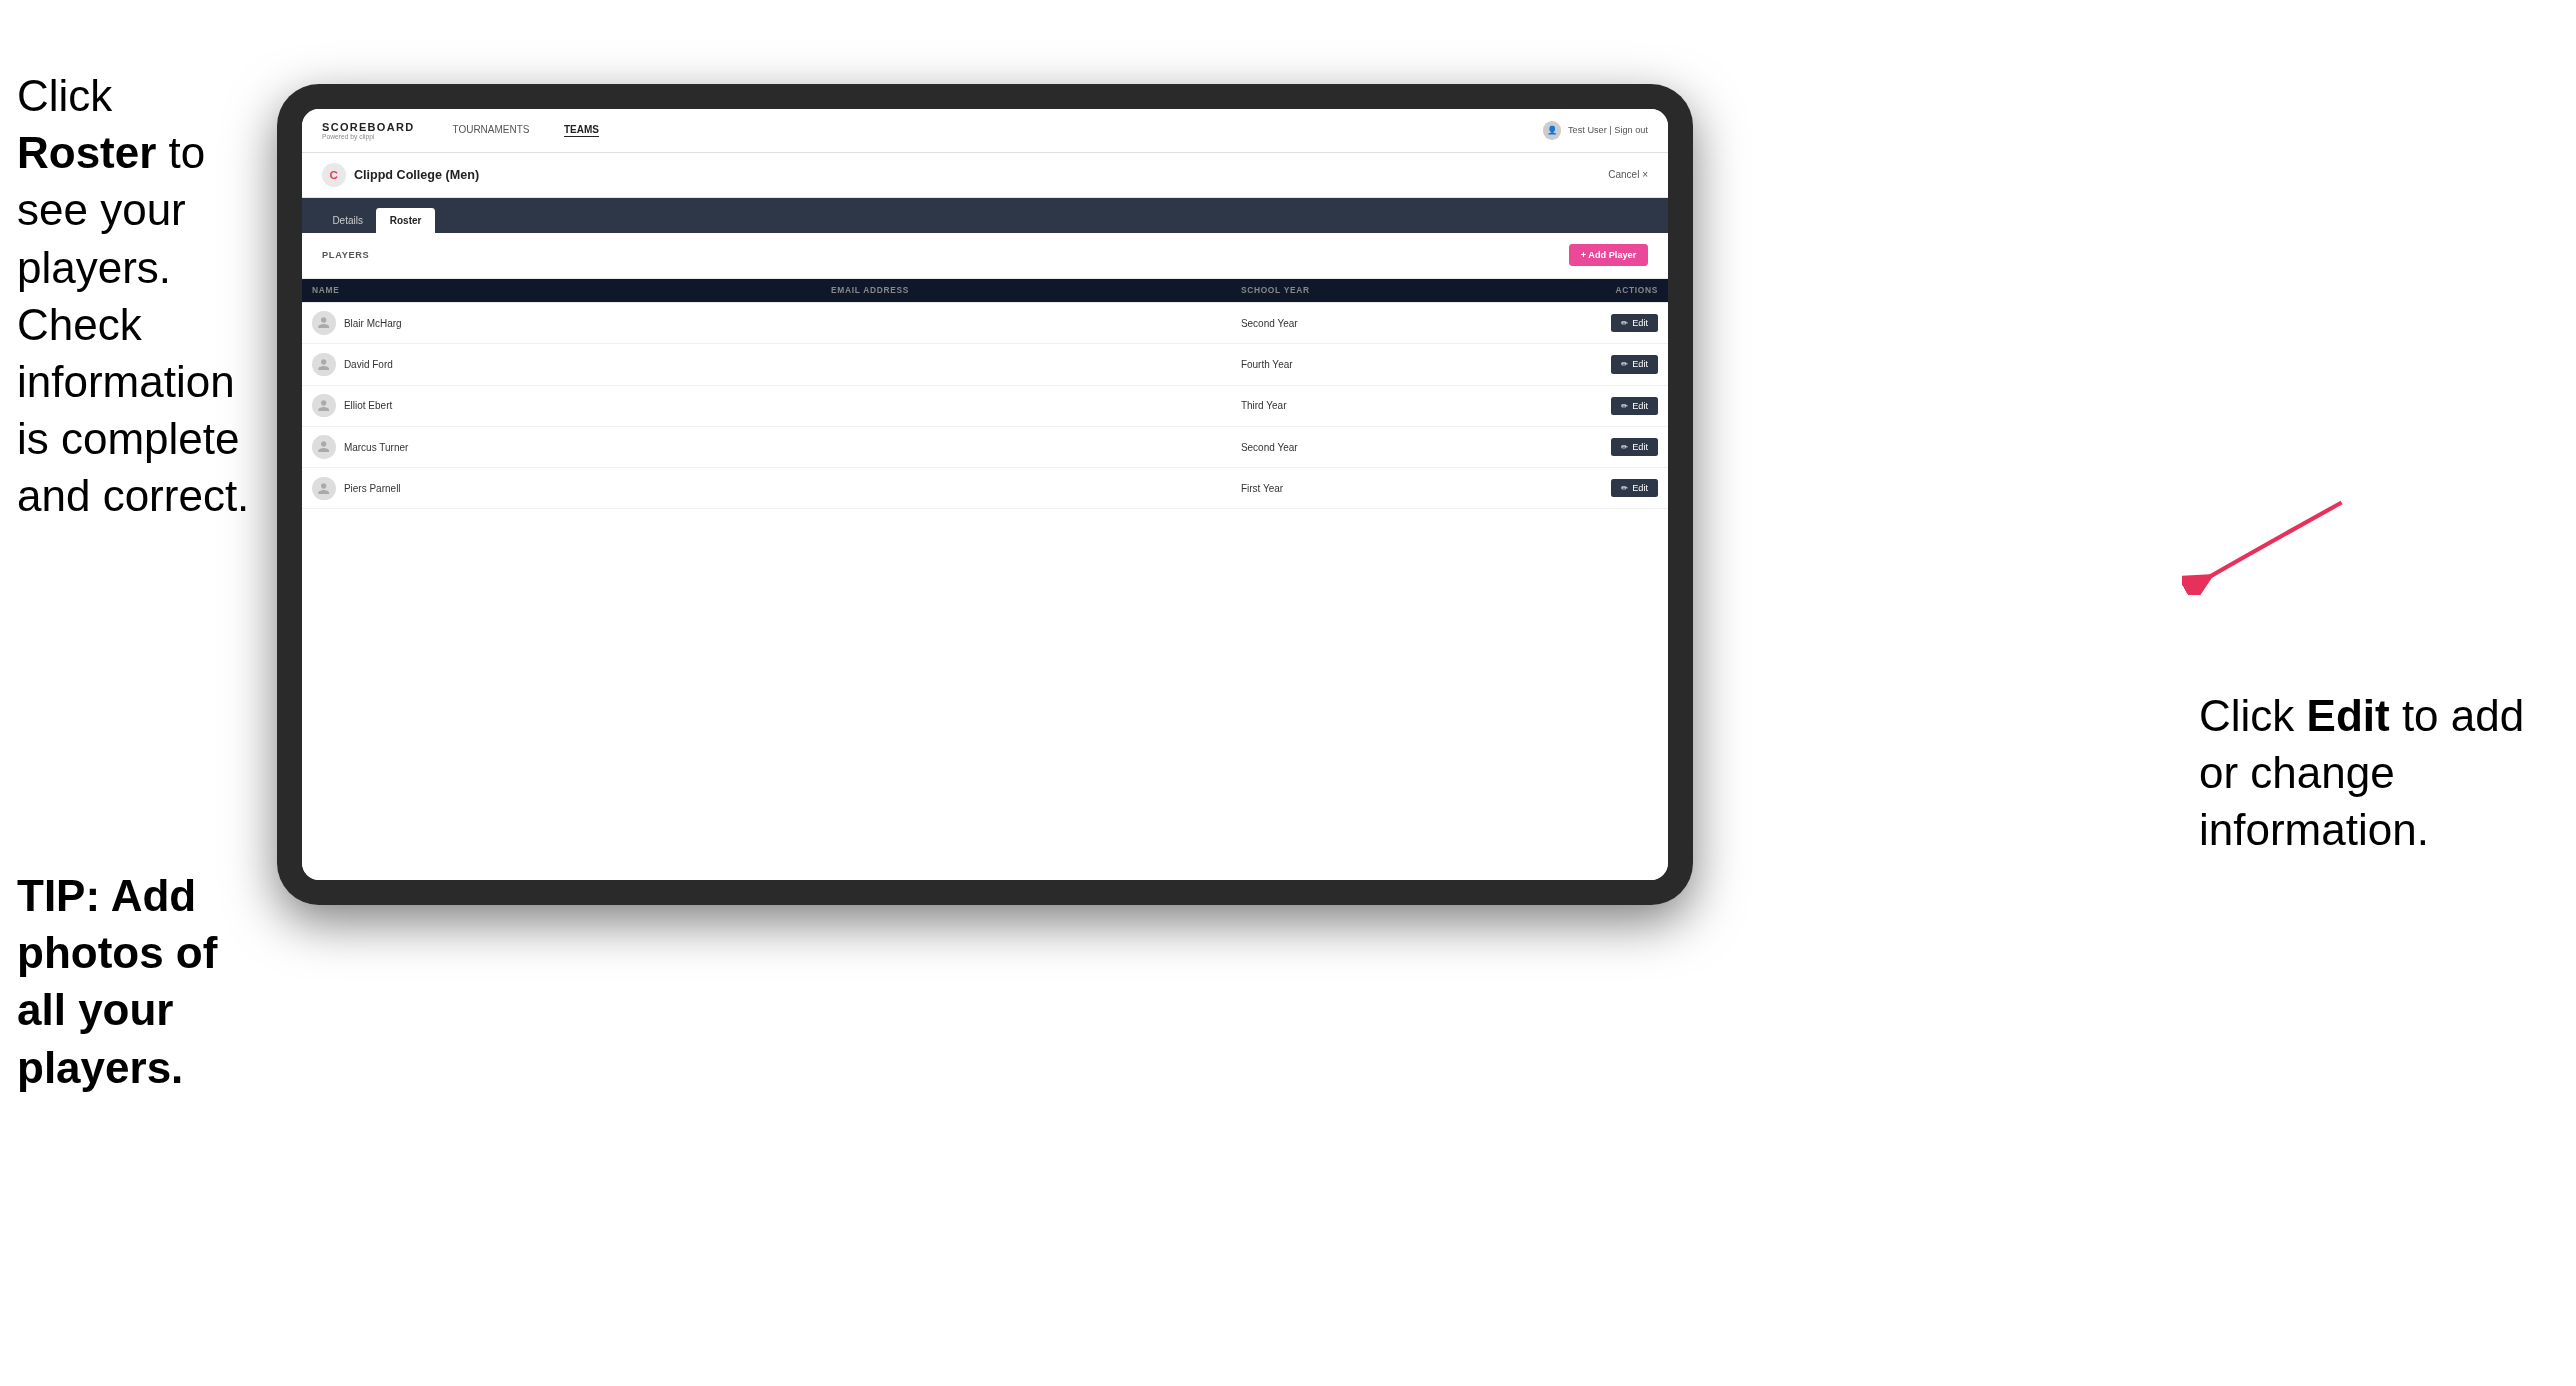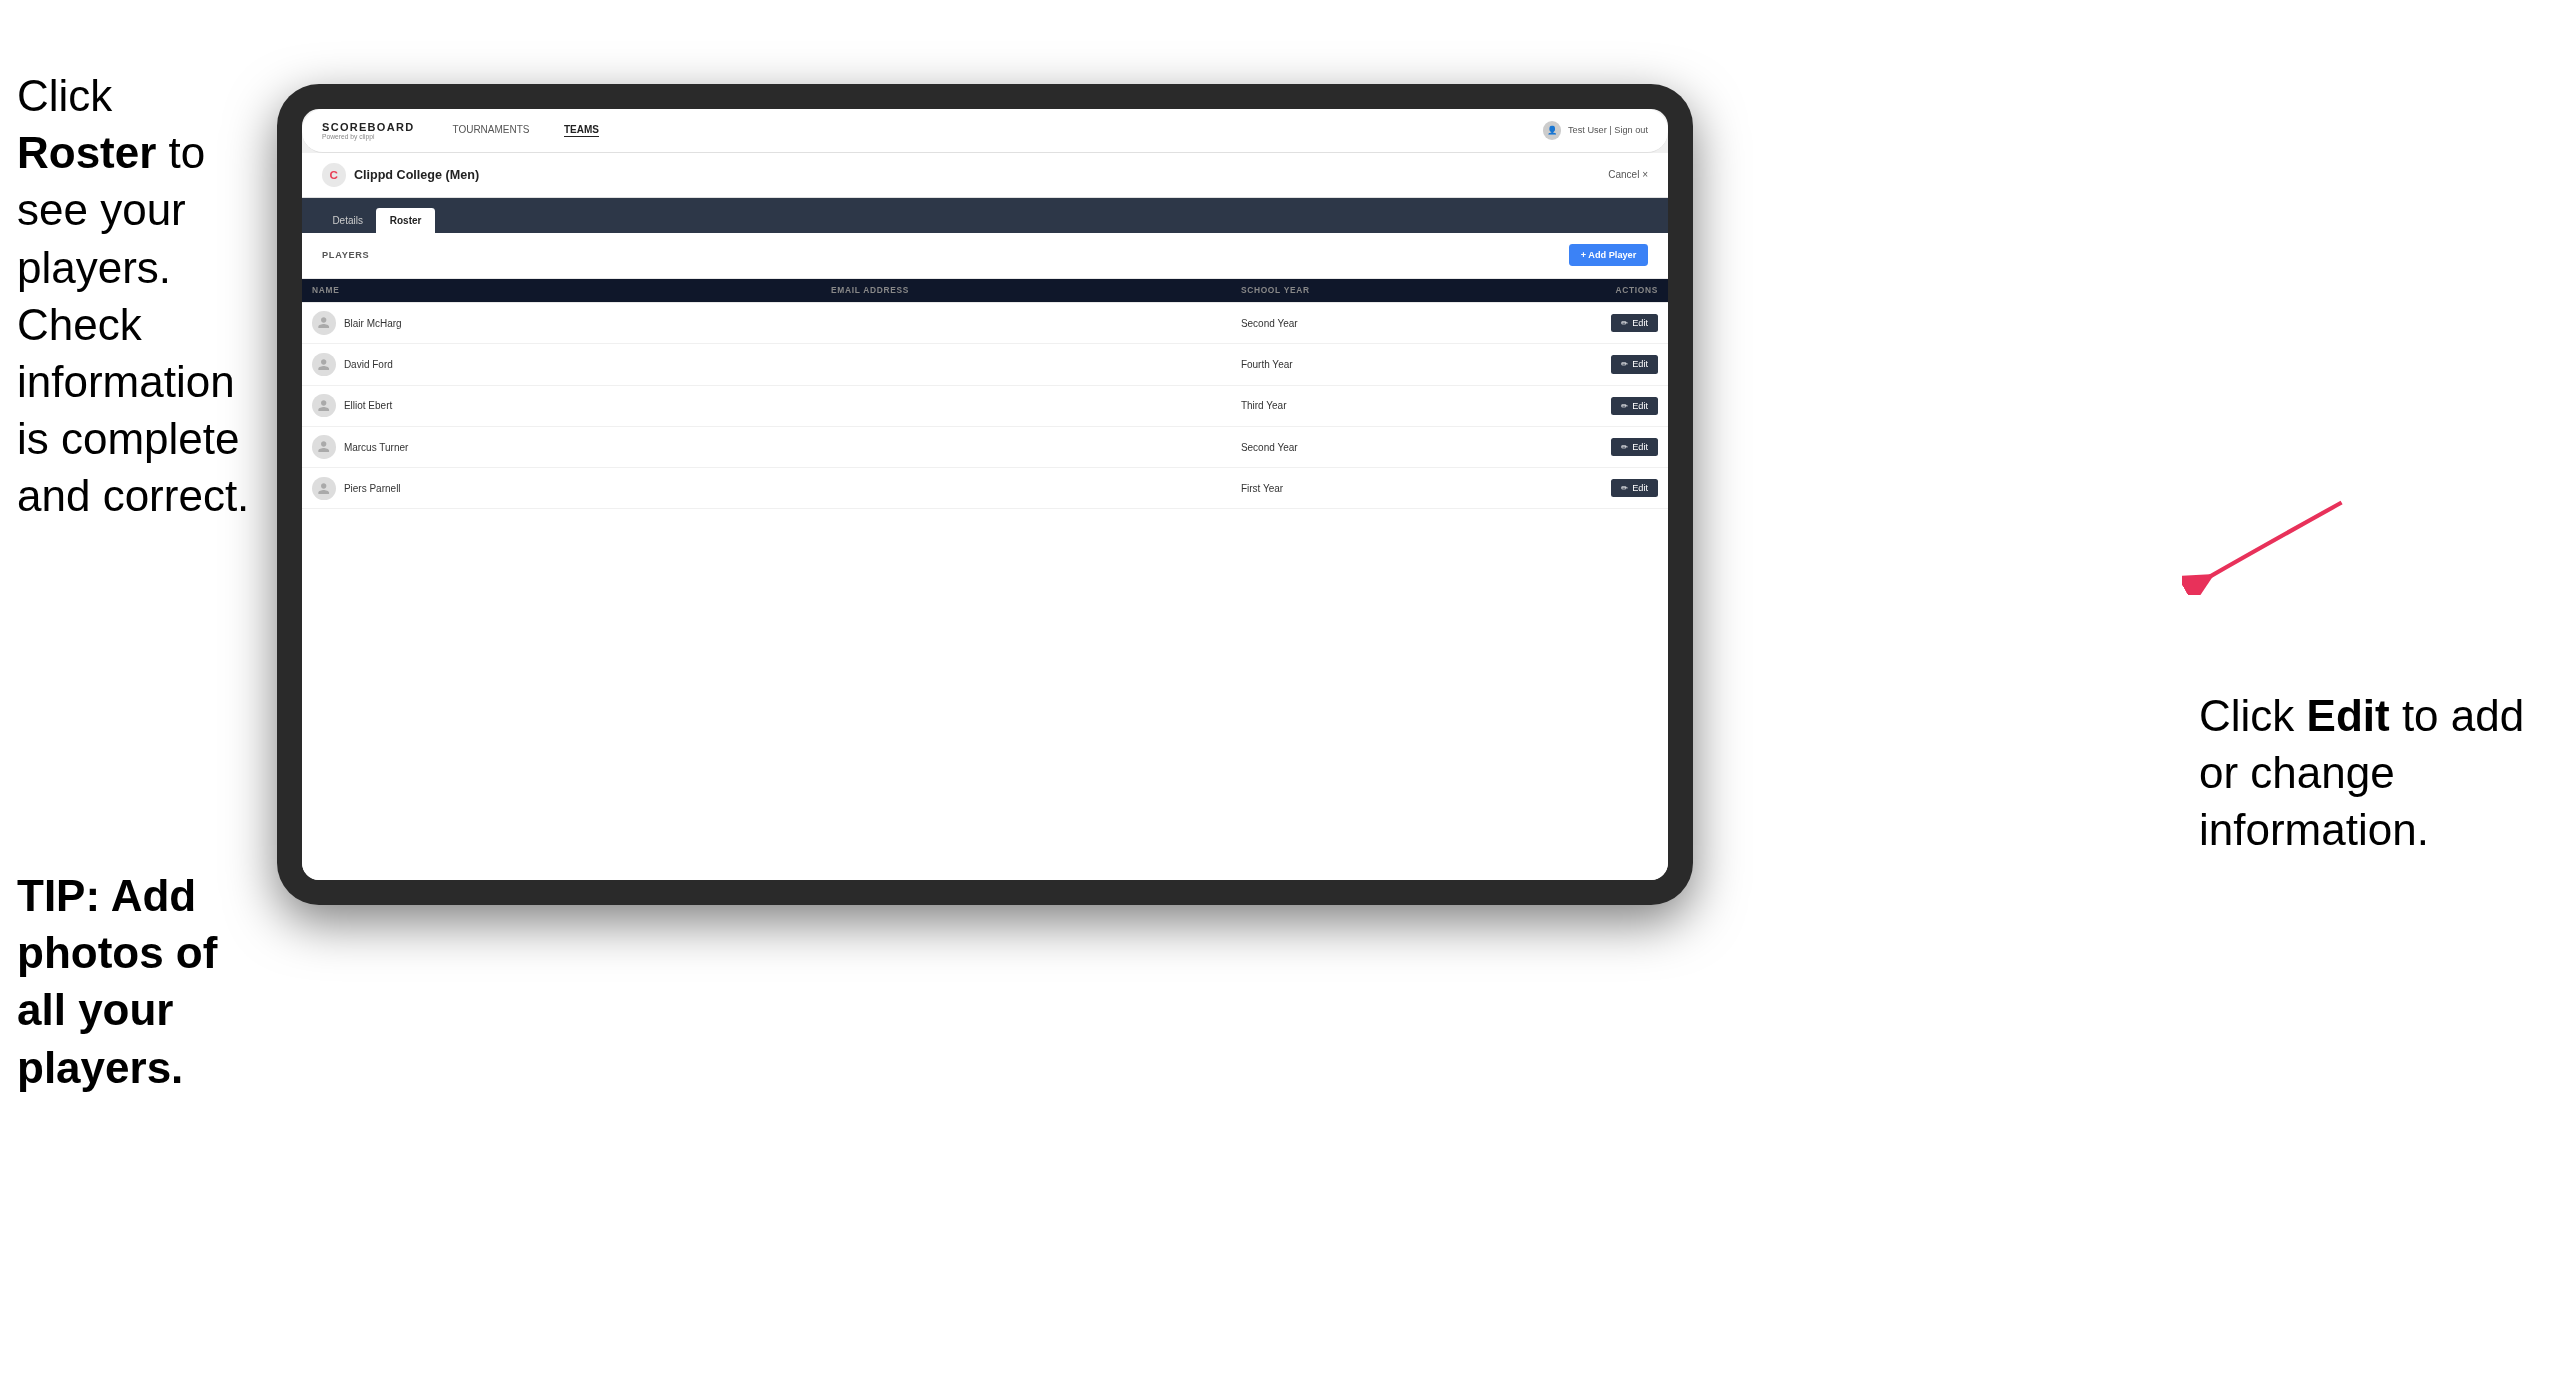--- a/index.html
+++ b/index.html
@@ -69,21 +69,20 @@
     }
 
     
     .app-navbar {
       background: #fff;
       display: flex;
       align-items: center;
       padding: 0 20px;
       height: 44px;
       border-bottom: 0.8px solid #e0e0e0;
-      border-radius: 21px;
     }
 
     .app-logo {
       display: flex;
       flex-direction: column;
       margin-right: 27px;
     }
     .app-logo-title {
       font-size: 11px;
       font-weight: 900;
@@ -208,21 +207,21 @@
       background: #fff;
     }
     .players-label {
       font-size: 9.2px;
       font-weight: 700;
       color: #555;
       letter-spacing: 0.7px;
       text-transform: uppercase;
     }
     .add-player-btn {
-      background: #3b82f6;
+      background: #ec4899;
       color: #fff;
       border: none;
       padding: 5.9px 11.7px;
       border-radius: 3.4px;
       font-size: 9.2px;
       font-weight: 600;
       cursor: pointer;
       display: flex;
       align-items: center;
       gap: 4.2px;

